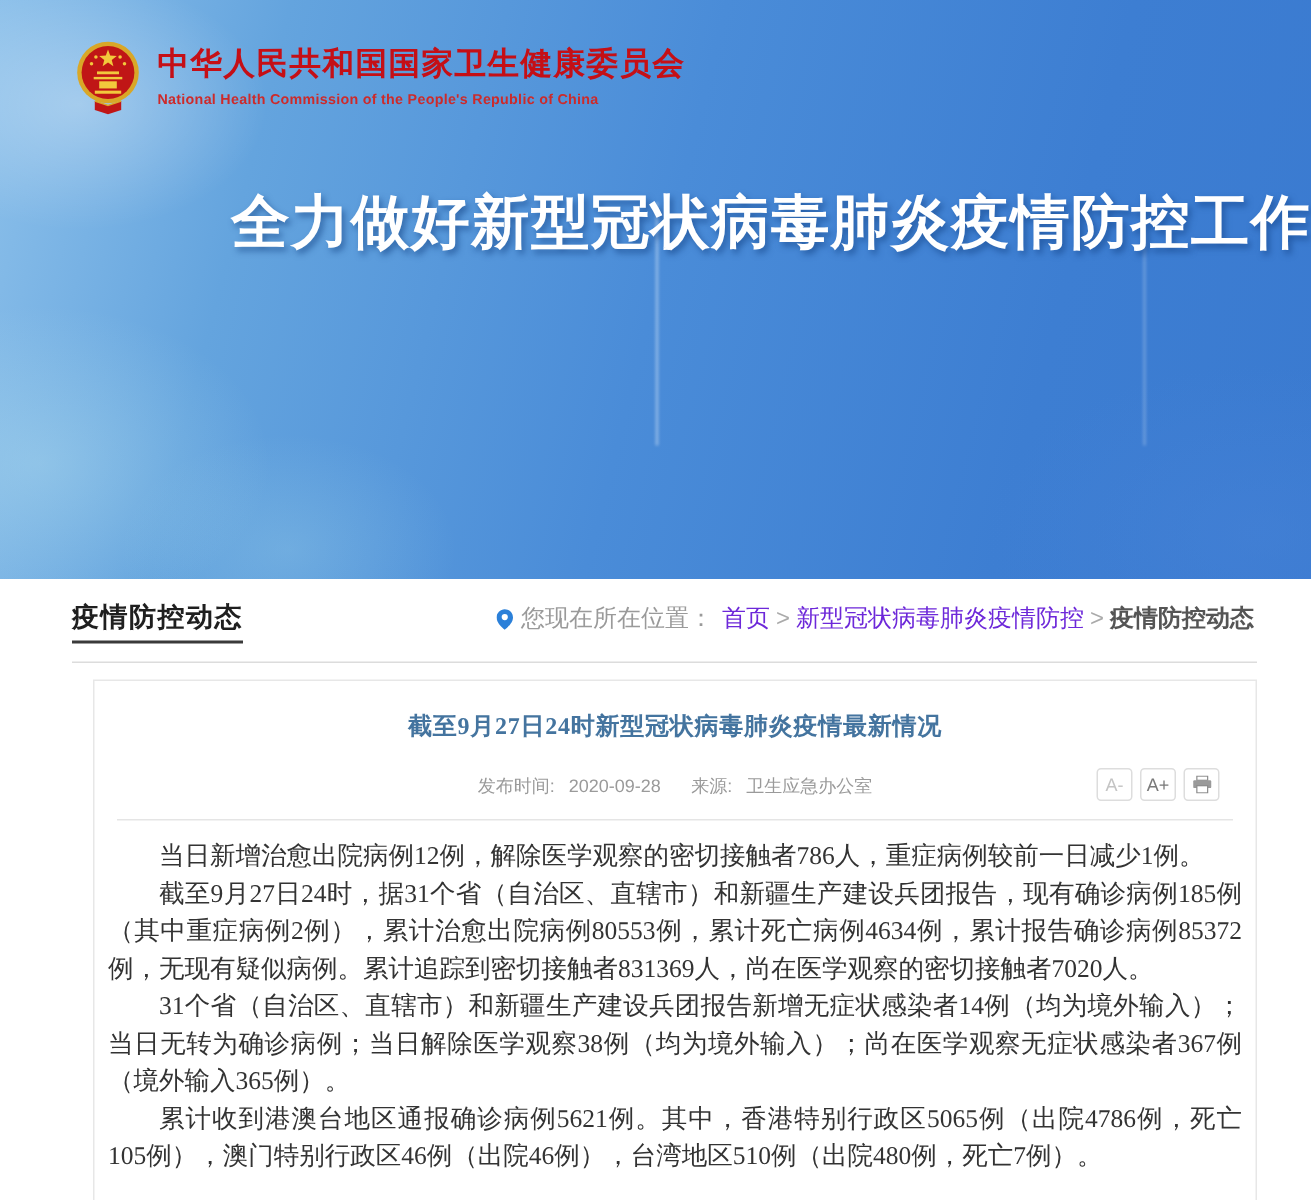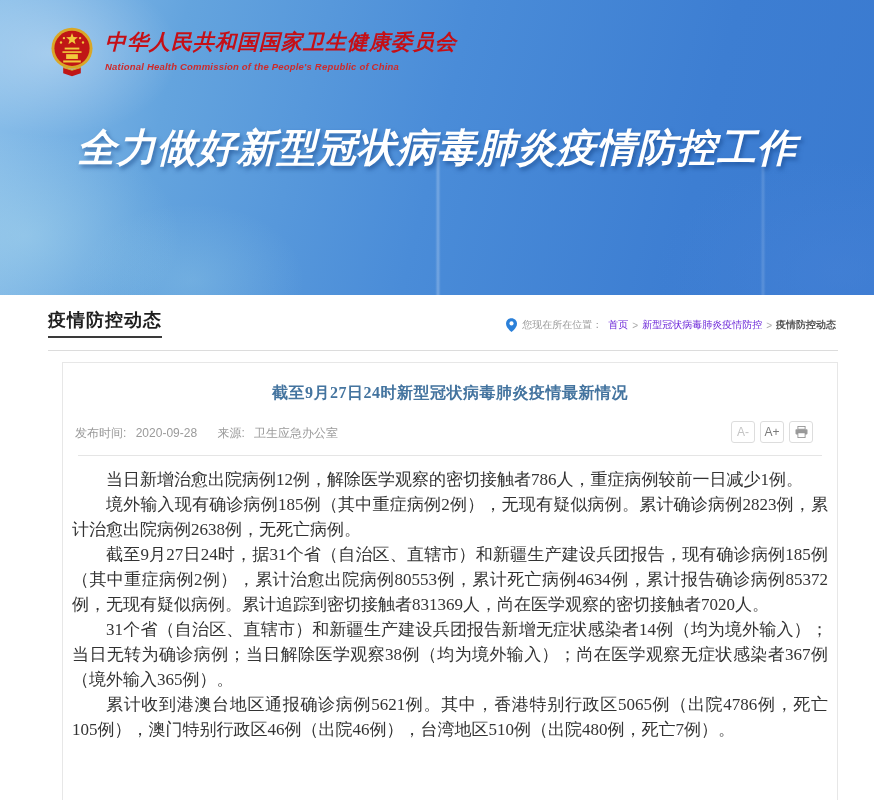--- a/index.html
+++ b/index.html
@@ -1,23 +1,22 @@
 <!DOCTYPE html>
 <html><head>
 <meta charset="utf-8">
 <style>
   * { margin:0; padding:0; box-sizing:border-box; }
   body { font-family:"Liberation Sans", sans-serif; background:#e9e9e9; }
   .page { position:relative; width:874px; height:800px; background:#fff; overflow:hidden; margin:0 auto; }
 
   
   .banner {
-    position:relative; height:295px; overflow:hidden;
+    position:relative; height:386px; overflow:hidden;
     background:linear-gradient(104deg,#8cc0ea 0%, #64a4de 20%, #4a8cd8 50%, #3d7ed2 78%, #3a7ad0 100%);
-    font-style:italic;
   }
   .banner::before {
     content:""; position:absolute; inset:0;
     background:
       radial-gradient(180px 120px at 6% 18%, rgba(255,255,255,.30), rgba(255,255,255,0) 70%),
       radial-gradient(220px 150px at 3% 80%, rgba(190,230,240,.35), rgba(255,255,255,0) 70%),
       radial-gradient(160px 110px at 22% 95%, rgba(170,220,235,.25), rgba(255,255,255,0) 70%),
       radial-gradient(260px 160px at 96% 92%, rgba(70,130,215,.55), rgba(255,255,255,0) 70%);
   }
   .streak { position:absolute; width:2px; background:rgba(255,255,255,.35); filter:blur(1px); }
@@ -25,53 +24,53 @@
   .streak.s2 { left:762px; top:150px; height:147px; opacity:.6; }
 
   .brand { position:absolute; top:26px; left:50px; display:flex; align-items:flex-start; }
   .emblem { width:44px; height:52px; flex:0 0 auto; }
   .brand-text { margin-left:11px; padding-top:2px; }
   .brand-cn { font-size:21px; font-weight:bold; color:#c50f16; letter-spacing:1px; }
   .brand-en { margin-top:5px; font-size:9.5px; font-weight:bold; color:#cd2a2a; letter-spacing:.2px; }
 
   .slogan {
     position:absolute; top:121px; left:0; width:100%;
-    text-align:center; font-size:39px; font-weight:bold; color:#ffffff;
+    text-align:right; font-size:39px; font-weight:bold; color:#ffffff;
     letter-spacing:1px; text-shadow:2px 3px 4px rgba(15,60,125,.55);
     font-family:"Liberation Sans", sans-serif;
   }
 
   
   .content { padding:0 36px 0 48px; }
   .section-head {
     display:flex; justify-content:space-between; align-items:flex-end;
     padding:13px 0 12px 0; border-bottom:1px solid #dcdcdc;gap:40px;
   }
   .section-title {
     font-size:18px; font-weight:bold; color:#1f1f1f;
     padding-bottom:4px; border-bottom:2px solid #3a3a3a; letter-spacing:1px;
   }
-  .breadcrumb { display:flex; align-items:center; font-size:10px; color:#9a9a9a; padding-bottom:6px; }
+  .breadcrumb { display:flex; align-items:center; font-size:16px; color:#9a9a9a; padding-bottom:6px; }
   .pin { margin-right:5px; flex:0 0 auto; }
   .crumb { color:#6d28d9; cursor:pointer; margin:0 2px; }
   .crumb:last-child { color:#555; font-weight:bold; cursor:default; }
   .crumb-sep { color:#aaa; margin:0 2px; }
   .loc-label { margin-right:4px; }
 
   
   .article {
     margin:11px 0 0 14px; width:776px; min-height:460px;
     border:1px solid #e7e7e7; background:#fff; padding:16px 9px 30px 9px;
   }
   .article-title {
     text-align:center; font-family:"Liberation Serif", serif;
     font-size:16px; font-weight:bold; color:#44749f; letter-spacing:.5px; margin-top:4px;
   }
   .meta-row { position:relative; margin-top:17px; height:24px; }
-  .meta { text-align:left; font-size:12px; color:#9a9a9a; line-height:24px; }
+  .meta { text-align:center; font-size:12px; color:#9a9a9a; line-height:24px; }
   .meta span { margin:0 3px; }
   .tools { position:absolute; right:15px; top:0; display:flex; gap:5px; }
   .tool-btn {
     width:24px; height:22px; border:1px solid #ddd; border-radius:3px; background:#fff;
     font-size:12px; line-height:20px; text-align:center; color:#c4c4c4; cursor:pointer;
     display:flex; align-items:center; justify-content:center; padding:0;
     font-family:"Liberation Sans", sans-serif;
   }
   .tool-btn.plus { color:#7a7a7a; }
   .meta-divider { border-bottom:1px solid #e5e5e5; margin:10px 6px 0 6px; }
@@ -157,21 +156,20 @@
               <rect x="3.5" y="8.5" width="9" height="6" fill="#ffffff" stroke="#8a8a8a"></rect>
             </svg>
           </button>
         </div>
       </div>
 
       <div class="meta-divider"></div>
 
       <div class="article-body">
           <p class="para">当日新增治愈出院病例12例，解除医学观察的密切接触者786人，重症病例较前一日减少1例。</p>
-          <p class="para">境外输入现有确诊病例185例（其中重症病例2例），无现有疑似病例。累计确诊病例2823例，累计治愈出院病例2638例，无死亡病例。</p>
           <p class="para">截至9月27日24时，据31个省（自治区、直辖市）和新疆生产建设兵团报告，现有确诊病例185例（其中重症病例2例），累计治愈出院病例80553例，累计死亡病例4634例，累计报告确诊病例85372例，无现有疑似病例。累计追踪到密切接触者831369人，尚在医学观察的密切接触者7020人。</p>
           <p class="para">31个省（自治区、直辖市）和新疆生产建设兵团报告新增无症状感染者14例（均为境外输入）；当日无转为确诊病例；当日解除医学观察38例（均为境外输入）；尚在医学观察无症状感染者367例（境外输入365例）。</p>
           <p class="para">累计收到港澳台地区通报确诊病例5621例。其中，香港特别行政区5065例（出院4786例，死亡105例），澳门特别行政区46例（出院46例），台湾地区510例（出院480例，死亡7例）。</p>
         </div>
     </div>
 
   </div>
 </div>
 
 </body></html>

